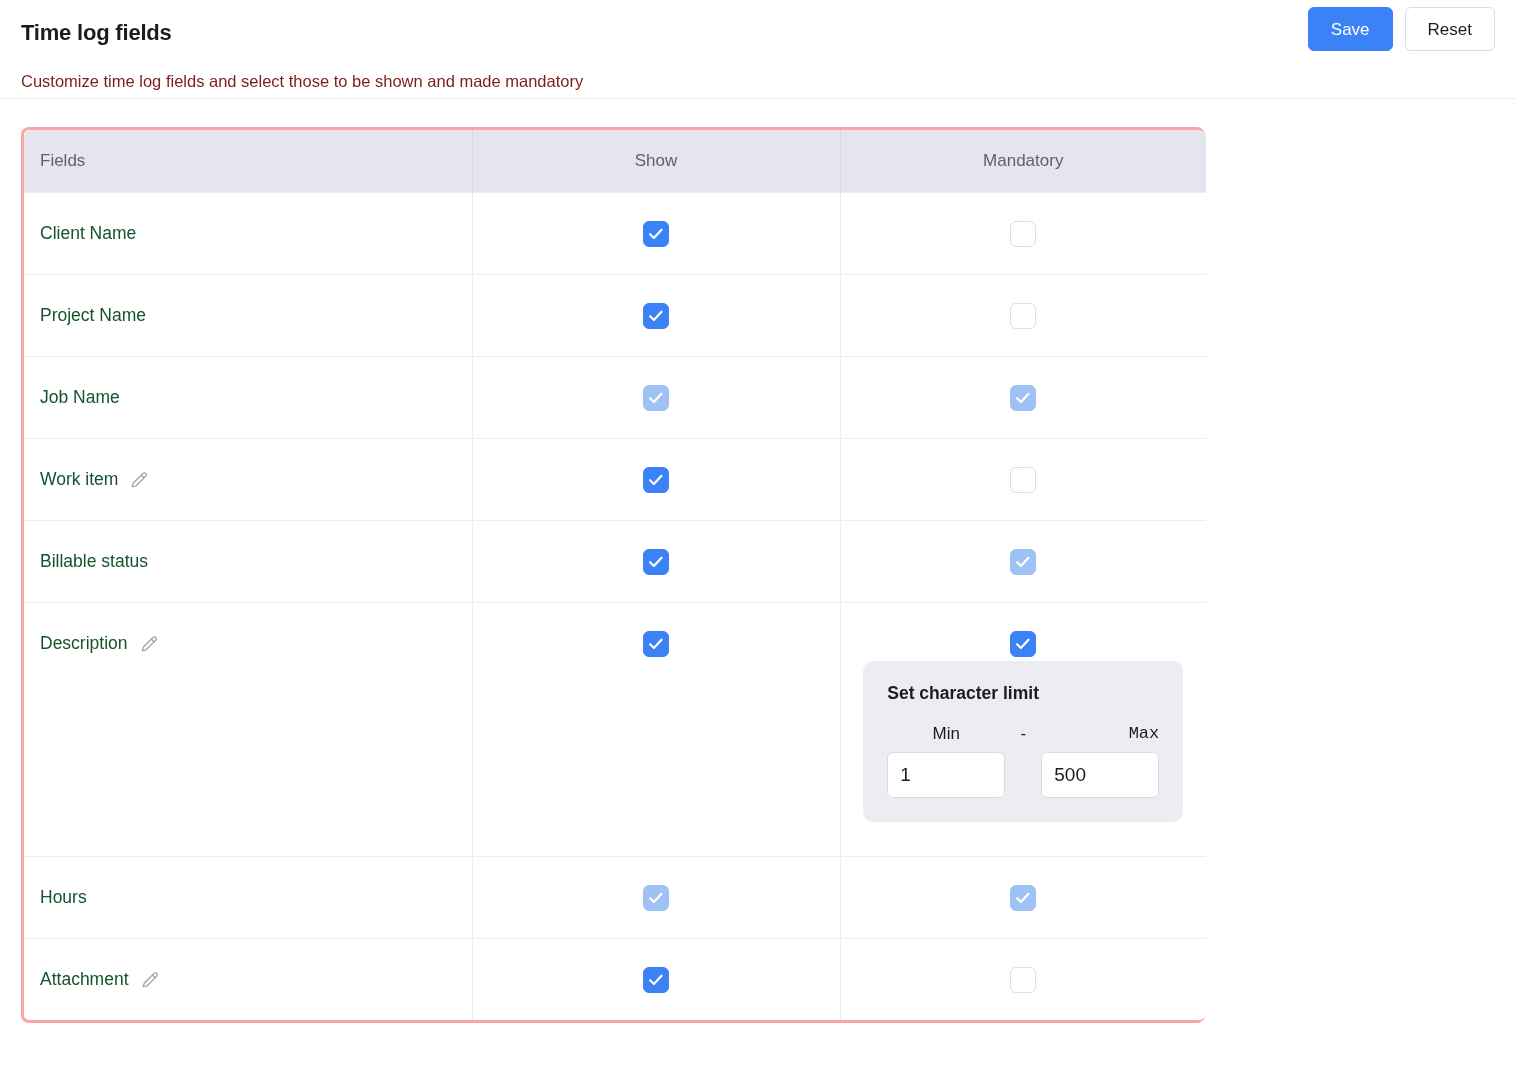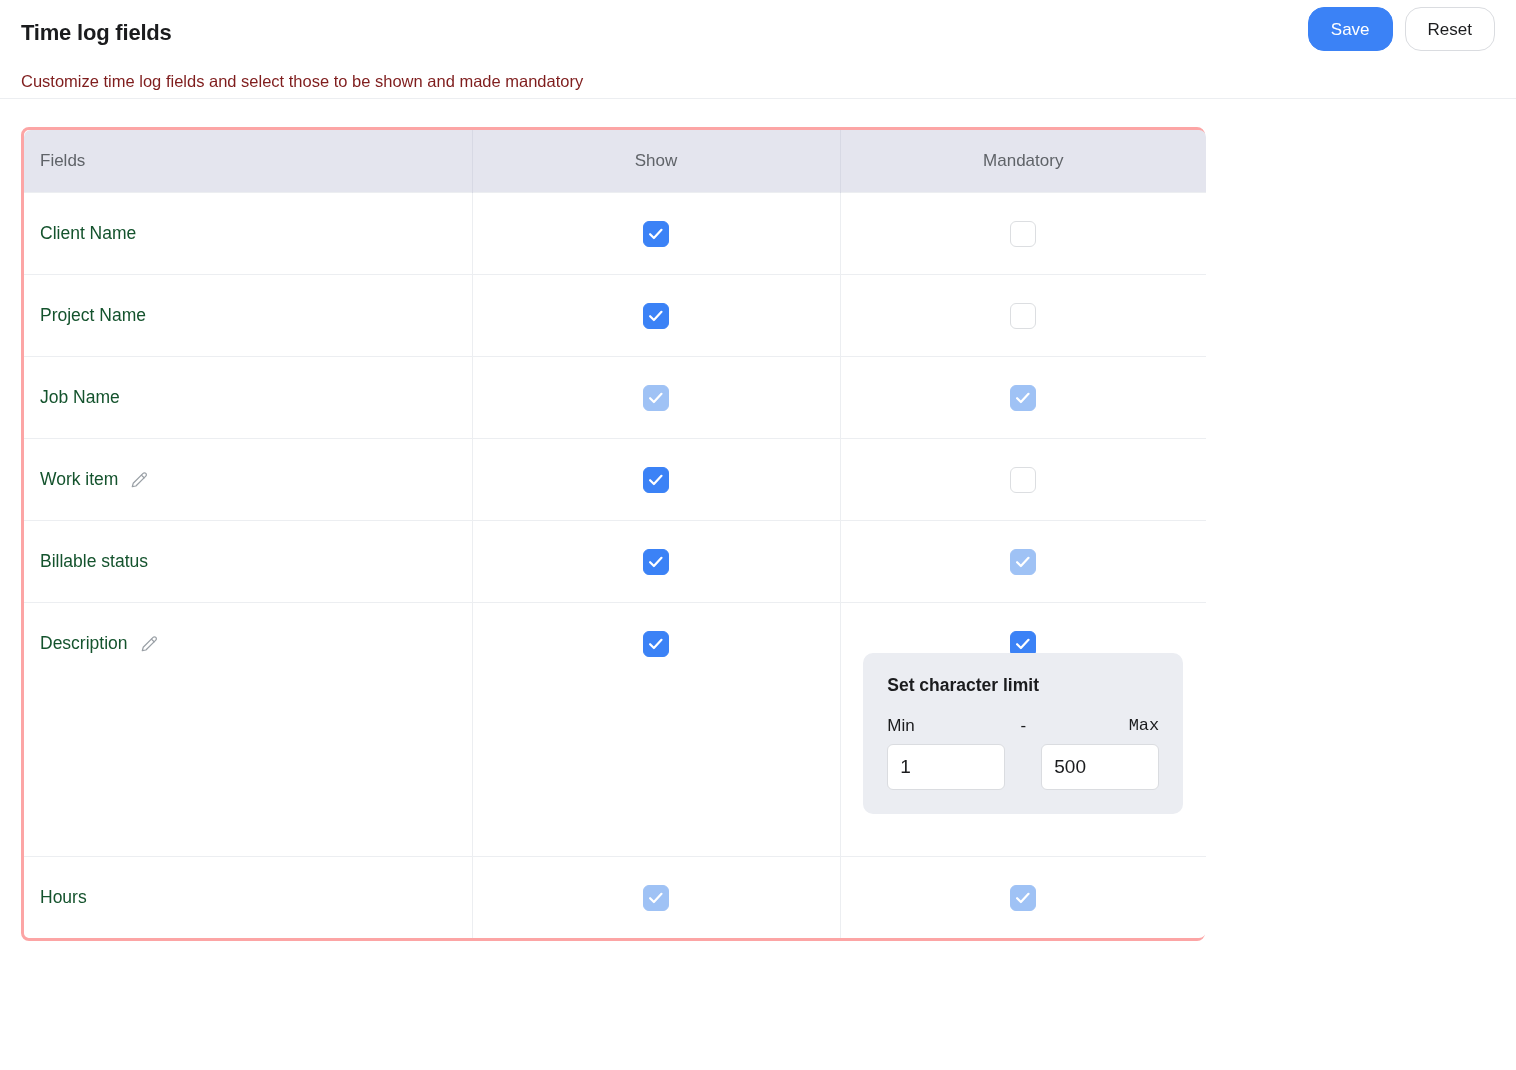--- a/index.html
+++ b/index.html
@@ -40,21 +40,21 @@
     top: 7px;
     right: 21px;
     display: flex;
     gap: 12px;
     align-items: center;
   }
   .btn {
     font-family: "Liberation Sans", sans-serif;
     font-size: 17px;
     line-height: 1;
-    border-radius: 16px;
+    border-radius: 6px;
     padding: 16px 22px;
     height: 44px;
     display: inline-flex;
     align-items: center;
     justify-content: center;
     cursor: pointer;
     white-space: nowrap;
   }
   .btn-primary {
     background: #3b82f6;
@@ -159,21 +159,21 @@
     top: 50%;
     transform: translate(-50%, -50%);
   }
   .cb-on      { background: #3b82f6; border: 1px solid #3b82f6; }
   .cb-locked  { background: #9fc2f5; border: 1px solid #9fc2f5; cursor: default; }
   .cb-off     { background: #ffffff; border: 1.8px solid #dcdee1; }
 
   
   .char-limit-panel {
     position: absolute;
-    top: 50px;
+    top: 58px;
     left: 50%;
     transform: translateX(-50%);
     width: 320px;
     background: #ebedf2;
     border-radius: 10px;
     padding: 22px 24px 24px 24px;
     text-align: left;
   }
   .char-limit-title {
     font-size: 17.5px;
@@ -181,21 +181,21 @@
     color: #1b1c1e;
     margin-bottom: 20px;
   }
   .limit-labels {
     display: flex;
     align-items: center;
     font-size: 17px;
     color: #1b1c1e;
     margin-bottom: 8px;
   }
-  .limit-labels .lb-min { width: 118px; }
+  .limit-labels .lb-min { width: 118px; text-align: center; }
   .limit-labels .lb-dash { width: 36px; text-align: center; }
   .limit-labels .lb-max { width: 118px; text-align: right; font-family: Liberation Mono, monospace; }
   .limit-inputs {
     display: flex;
     align-items: center;
   }
   .limit-inputs .spacer { width: 36px; }
   .limit-input {
     width: 118px;
     height: 46px;
@@ -325,15 +325,30 @@
           <td class="cell-field"><span class="field-label-wrap">
               <span>Hours</span>
             </span></td>
           <td class="cell-check"><span class="cb cb-locked"><svg width="15" height="12" viewBox="0 0 15 12" fill="none" aria-hidden="true">
                 <path d="M1.6 6.2 L5.4 10 L13 1.8" stroke="#ffffff" stroke-width="2.2" stroke-linecap="round" stroke-linejoin="round"></path>
               </svg></span></td>
           <td class="cell-check"><span class="cb cb-locked"><svg width="15" height="12" viewBox="0 0 15 12" fill="none" aria-hidden="true">
                 <path d="M1.6 6.2 L5.4 10 L13 1.8" stroke="#ffffff" stroke-width="2.2" stroke-linecap="round" stroke-linejoin="round"></path>
               </svg></span></td>
         </tr>
+        <tr>
+          <td class="cell-field"><span class="field-label-wrap">
+              <span>Attachment</span>
+              <span class="edit-icon">
+                <svg width="20" height="20" viewBox="0 0 20 20" fill="none" aria-hidden="true">
+                  <path d="M3.2 14.3 L13.1 4.4 a1.9 1.9 0 0 1 2.7 0 l0.0 0.0 a1.9 1.9 0 0 1 0 2.7 L5.9 17.0 L2.3 17.7 Z" stroke="#9aa0a6" stroke-width="1.25" stroke-linejoin="round" fill="none"></path>
+                  <path d="M11.4 6.1 L14.1 8.8" stroke="#9aa0a6" stroke-width="1.25" stroke-linecap="round"></path>
+                </svg>
+              </span>
+            </span></td>
+          <td class="cell-check"><span class="cb cb-on"><svg width="15" height="12" viewBox="0 0 15 12" fill="none" aria-hidden="true">
+                <path d="M1.6 6.2 L5.4 10 L13 1.8" stroke="#ffffff" stroke-width="2.2" stroke-linecap="round" stroke-linejoin="round"></path>
+              </svg></span></td>
+          <td class="cell-check"><span class="cb cb-off"></span></td>
+        </tr>
       </tbody>
   </table>
 </div>
 
 </body></html>

